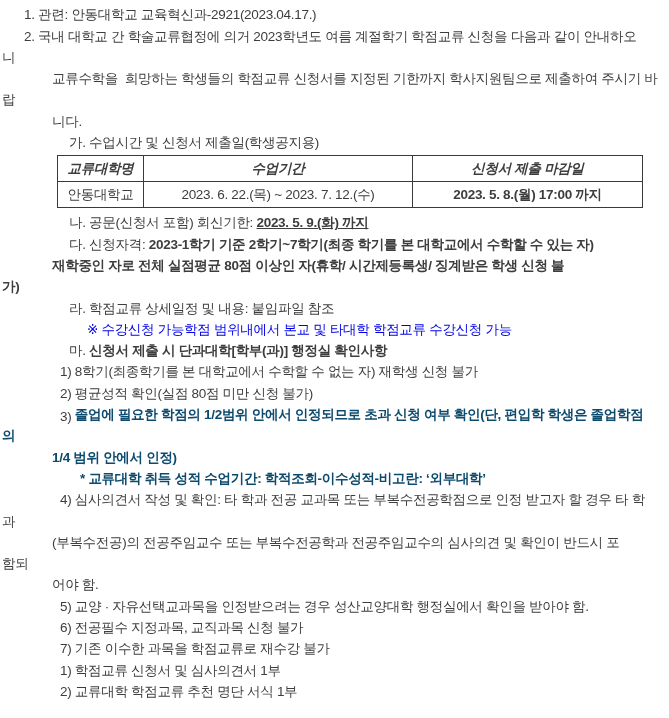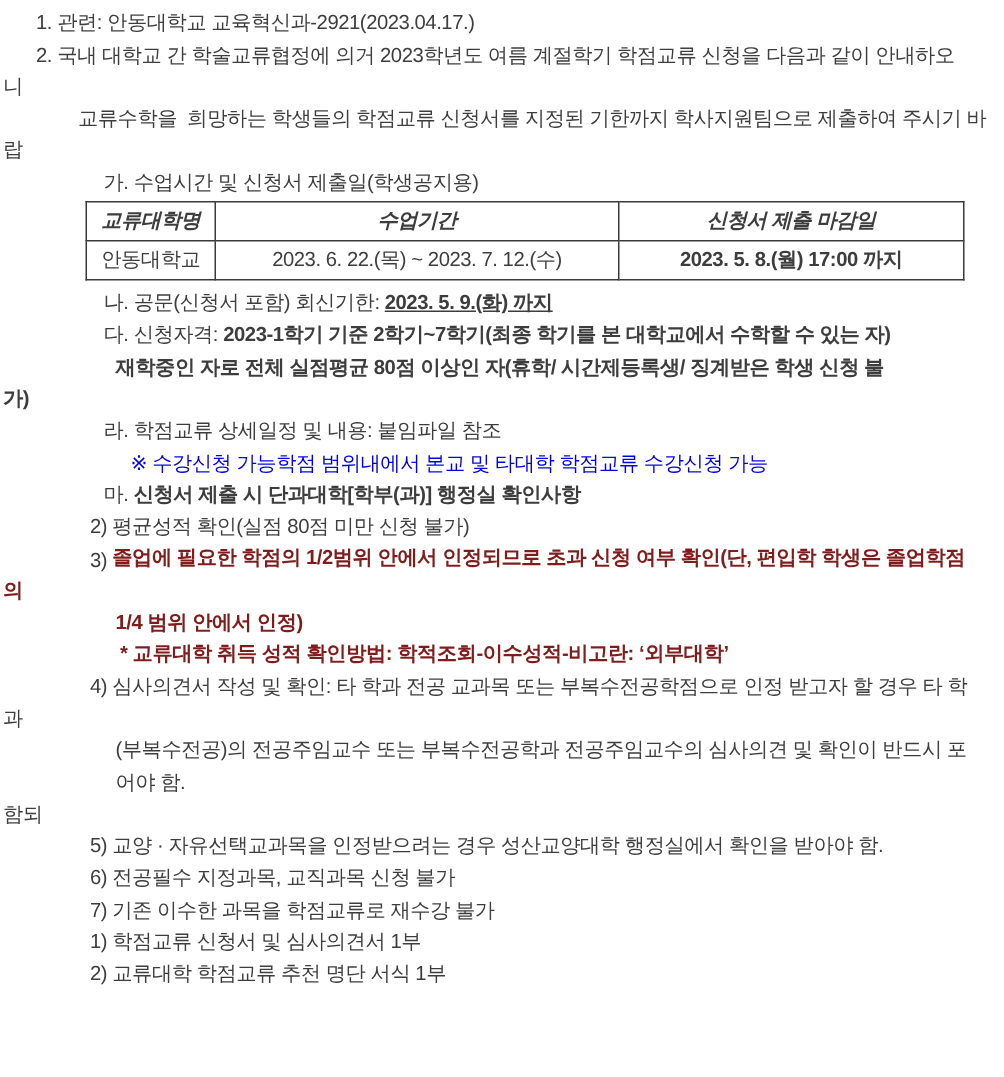--- a/index.html
+++ b/index.html
@@ -9,27 +9,27 @@
     font-size:13.5px;color:#3d3d3d;letter-spacing:-0.3px;
   }
   #doc{padding-top:3px;}
   .line{height:21.3px;display:flex;align-items:flex-end;white-space:pre;}
   
   .m0{padding-left:2px;}
   .m1{padding-left:24px;}
   .m2{padding-left:52px;}
   .m3{padding-left:69px;}
   .m4{padding-left:60px;}
-  .m5{padding-left:77px;}
+  .m5{padding-left:52px;}
   .m6{padding-left:87px;}
   .m7{padding-left:80px;}
   
   .b{font-weight:700;}
   .bu{font-weight:700;text-decoration:underline;}
-  .r{color:#7f1d1d;font-weight:700;}
+  .r{color:#0c4a6e;font-weight:700;}
   .bl{color:#0000e6;}
   
   #schedule-table{
     border-collapse:collapse;table-layout:fixed;width:585px;
     margin:3px 0 3px 57px;display:none;
   }
   #schedule-table th,#schedule-table td{
     border:1.6px solid #3a3a3a;height:25px;text-align:center;
     padding:0;overflow:hidden;white-space:pre;
   }
@@ -39,20 +39,21 @@
 </head>
 <body>
 
 <div id="doc">
 
 <div class="line m1"><span>1. 관련: 안동대학교 교육혁신과-2921(2023.04.17.)</span></div>
     <div class="line m1"><span>2. 국내 대학교 간 학술교류협정에 의거 2023학년도 여름 계절학기 학점교류 신청을 다음과 같이 안내하오</span></div>
     <div class="line m0"><span>니</span></div>
     <div class="line m2"><span>교류수학을  희망하는 학생들의 학점교류 신청서를 지정된 기한까지 학사지원팀으로 제출하여 주시기 바</span></div>
     <div class="line m0"><span>랍</span></div>
+    <div class="line m2"><span>니다.</span></div>
     <div class="line m3"><span>가. 수업시간 및 신청서 제출일(학생공지용)</span></div>
     <table id="schedule-table" style="display: table;">
     <colgroup>
       <col style="width:86px">
       <col style="width:269px">
       <col style="width:230px">
     </colgroup>
     <tbody>
       <tr>
         <th>교류대학명</th>
@@ -66,28 +67,29 @@
       </tr>
     </tbody>
   </table>
     <div class="line m3"><span>나. 공문(신청서 포함) 회신기한: </span><span class="bu">2023. 5. 9.(화) 까지</span></div>
     <div class="line m3"><span>다. 신청자격: </span><span class="b">2023-1학기 기준 2학기~7학기(최종 학기를 본 대학교에서 수학할 수 있는 자)</span></div>
     <div class="line m5"><span class="b">재학중인 자로 전체 실점평균 80점 이상인 자(휴학/ 시간제등록생/ 징계받은 학생 신청 불</span></div>
     <div class="line m0"><span class="b">가)</span></div>
     <div class="line m3"><span>라. 학점교류 상세일정 및 내용: 붙임파일 참조</span></div>
     <div class="line m6"><span class="bl">※ 수강신청 가능학점 범위내에서 본교 및 타대학 학점교류 수강신청 가능</span></div>
     <div class="line m3"><span>마. </span><span class="b">신청서 제출 시 단과대학[학부(과)] 행정실 확인사항</span></div>
+    <div class="line m4"><span>1) 8학기(최종학기를 본 대학교에서 수학할 수 없는 자) 재학생 신청 불가</span></div>
     <div class="line m4"><span>2) 평균성적 확인(실점 80점 미만 신청 불가)</span></div>
     <div class="line m4"><span>3) </span><span class="r">졸업에 필요한 학점의 1/2범위 안에서 인정되므로 초과 신청 여부 확인(단, 편입학 학생은 졸업학점</span></div>
     <div class="line m0"><span class="r">의</span></div>
     <div class="line m5"><span class="r">1/4 범위 안에서 인정)</span></div>
-    <div class="line m7"><span class="r">* 교류대학 취득 성적 확인방법: 학적조회-이수성적-비고란: ‘외부대학’</span></div>
+    <div class="line m7"><span class="r">* 교류대학 취득 성적 수업기간: 학적조회-이수성적-비고란: ‘외부대학’</span></div>
     <div class="line m4"><span>4) 심사의견서 작성 및 확인: 타 학과 전공 교과목 또는 부복수전공학점으로 인정 받고자 할 경우 타 학</span></div>
     <div class="line m0"><span>과</span></div>
     <div class="line m5"><span>(부복수전공)의 전공주임교수 또는 부복수전공학과 전공주임교수의 심사의견 및 확인이 반드시 포</span></div>
+    <div class="line m0"><span>함되</span></div>
     <div class="line m5"><span>어야 함.</span></div>
-    <div class="line m0"><span>함되</span></div>
     <div class="line m4"><span>5) 교양 · 자유선택교과목을 인정받으려는 경우 성산교양대학 행정실에서 확인을 받아야 함.</span></div>
     <div class="line m4"><span>6) 전공필수 지정과목, 교직과목 신청 불가</span></div>
     <div class="line m4"><span>7) 기존 이수한 과목을 학점교류로 재수강 불가</span></div>
     <div class="line m4"><span>1) 학점교류 신청서 및 심사의견서 1부</span></div>
     <div class="line m4"><span>2) 교류대학 학점교류 추천 명단 서식 1부</span></div>
   </div>
 
 </body></html>

